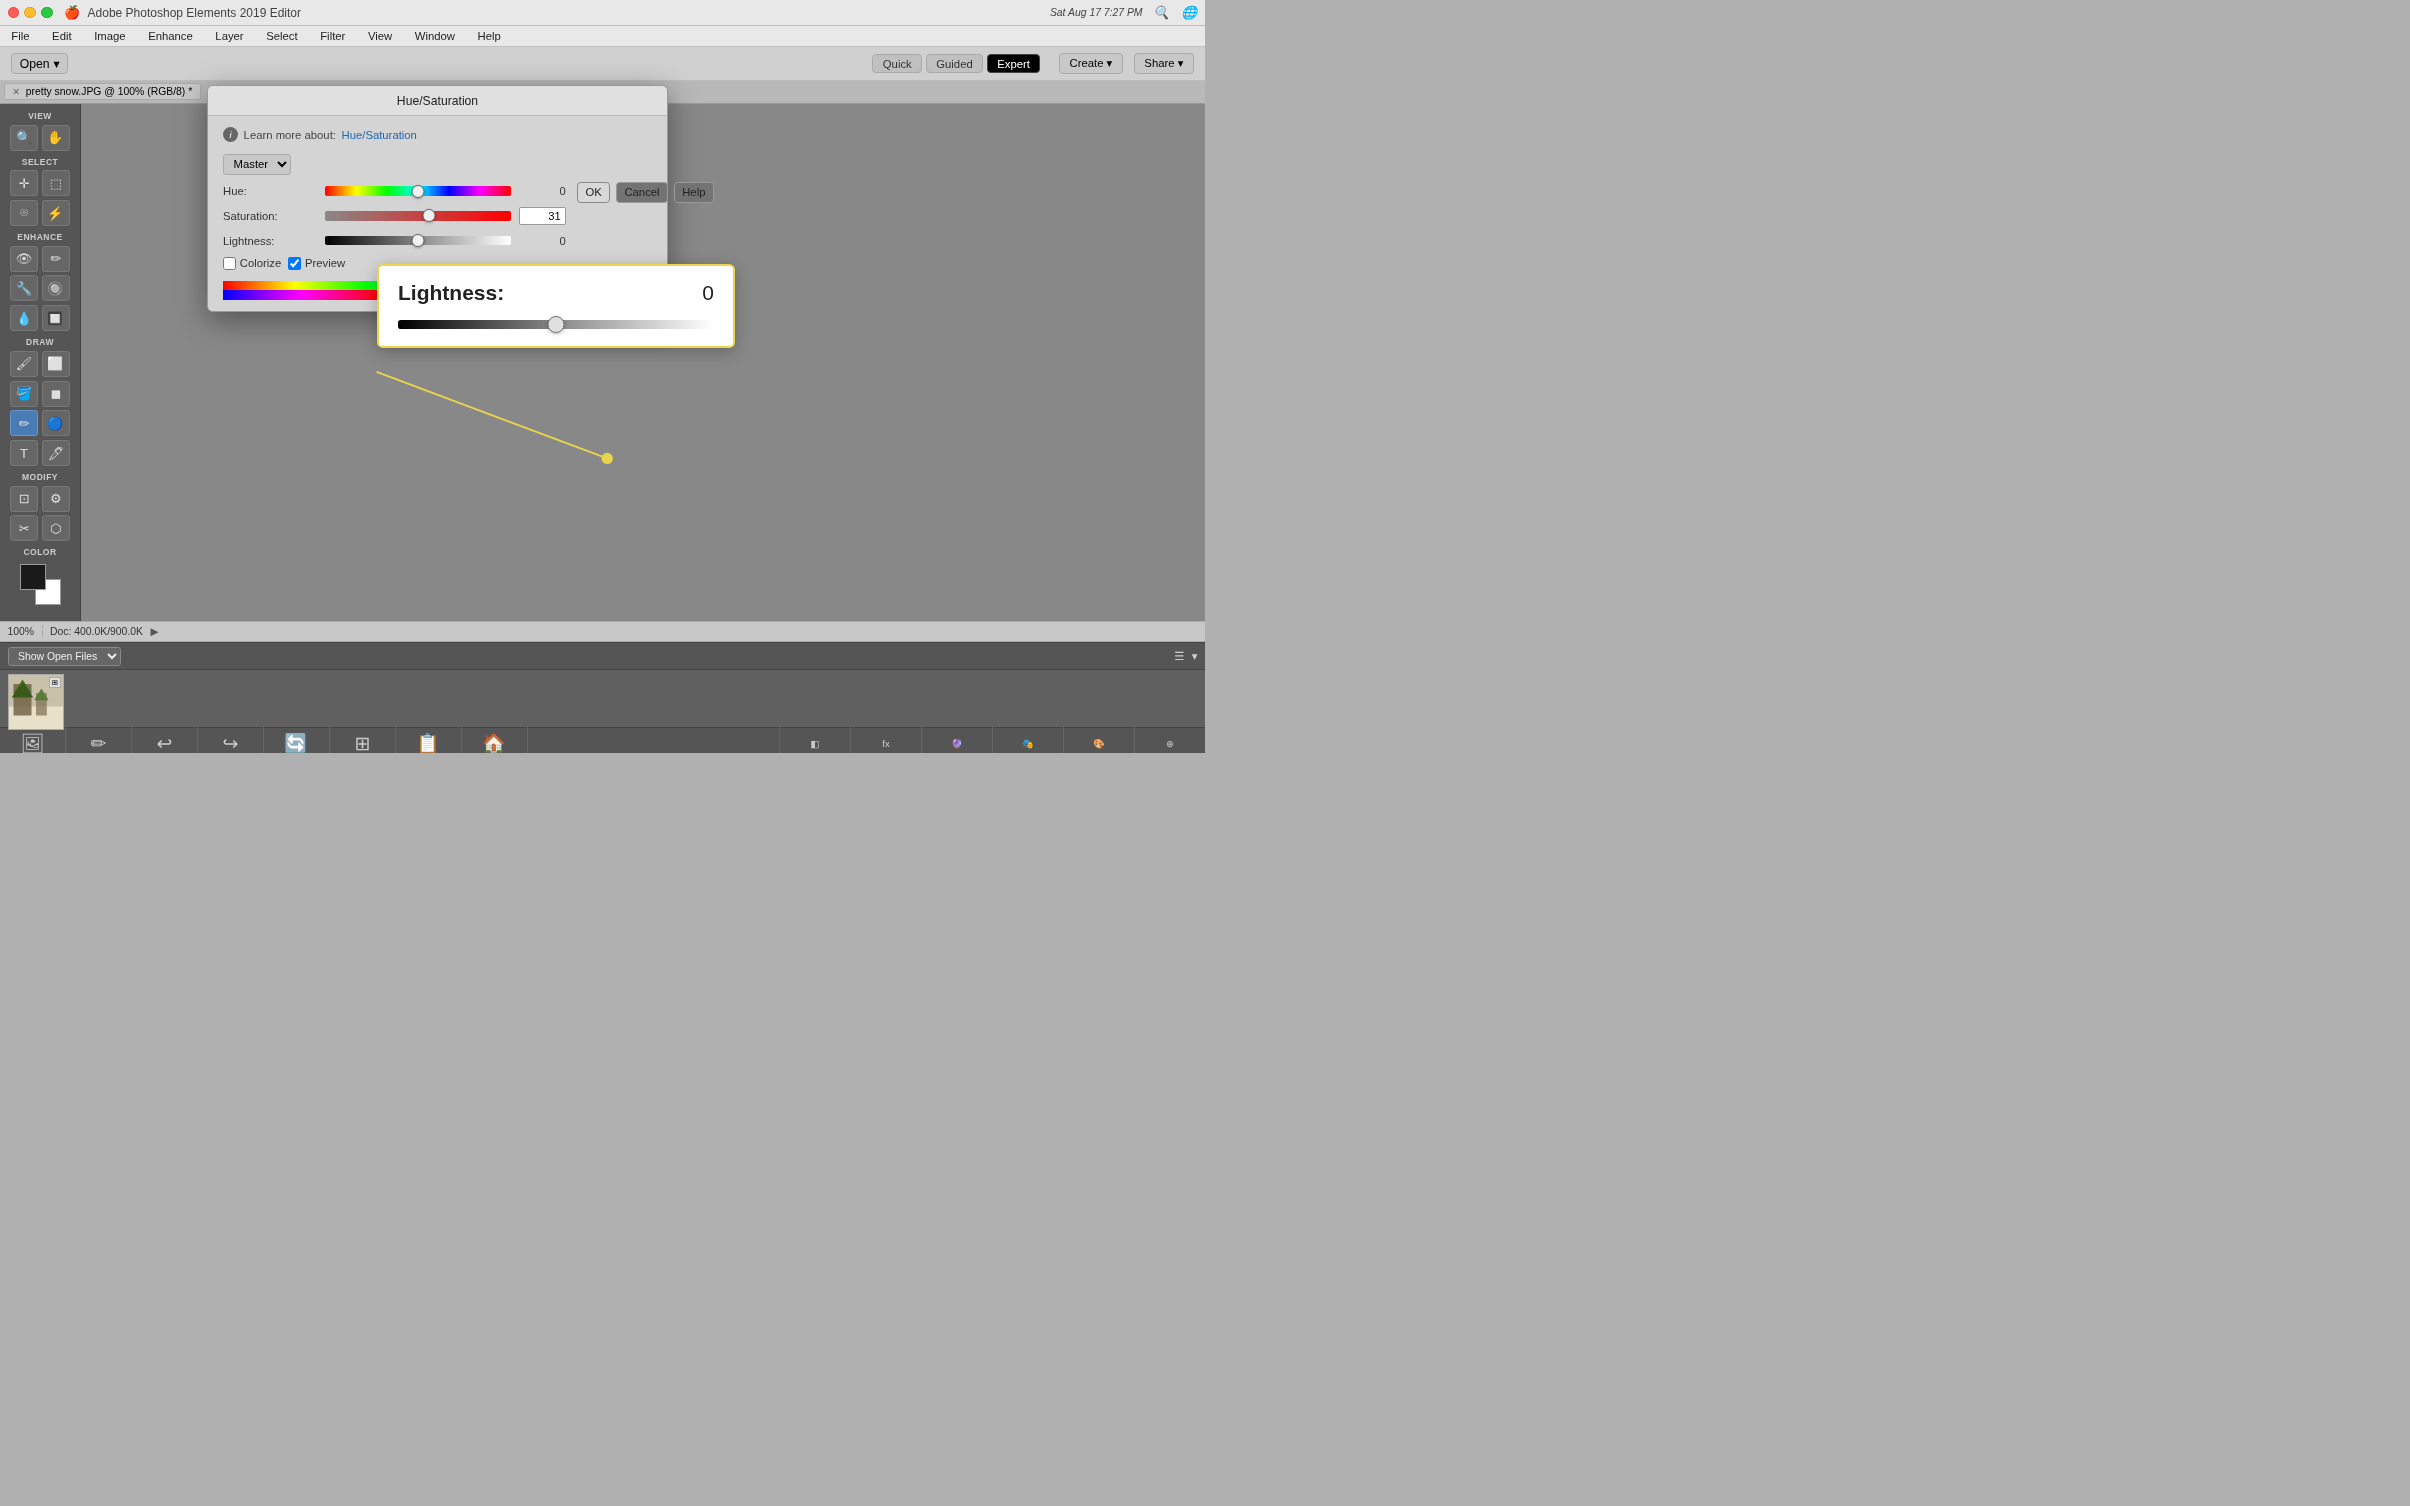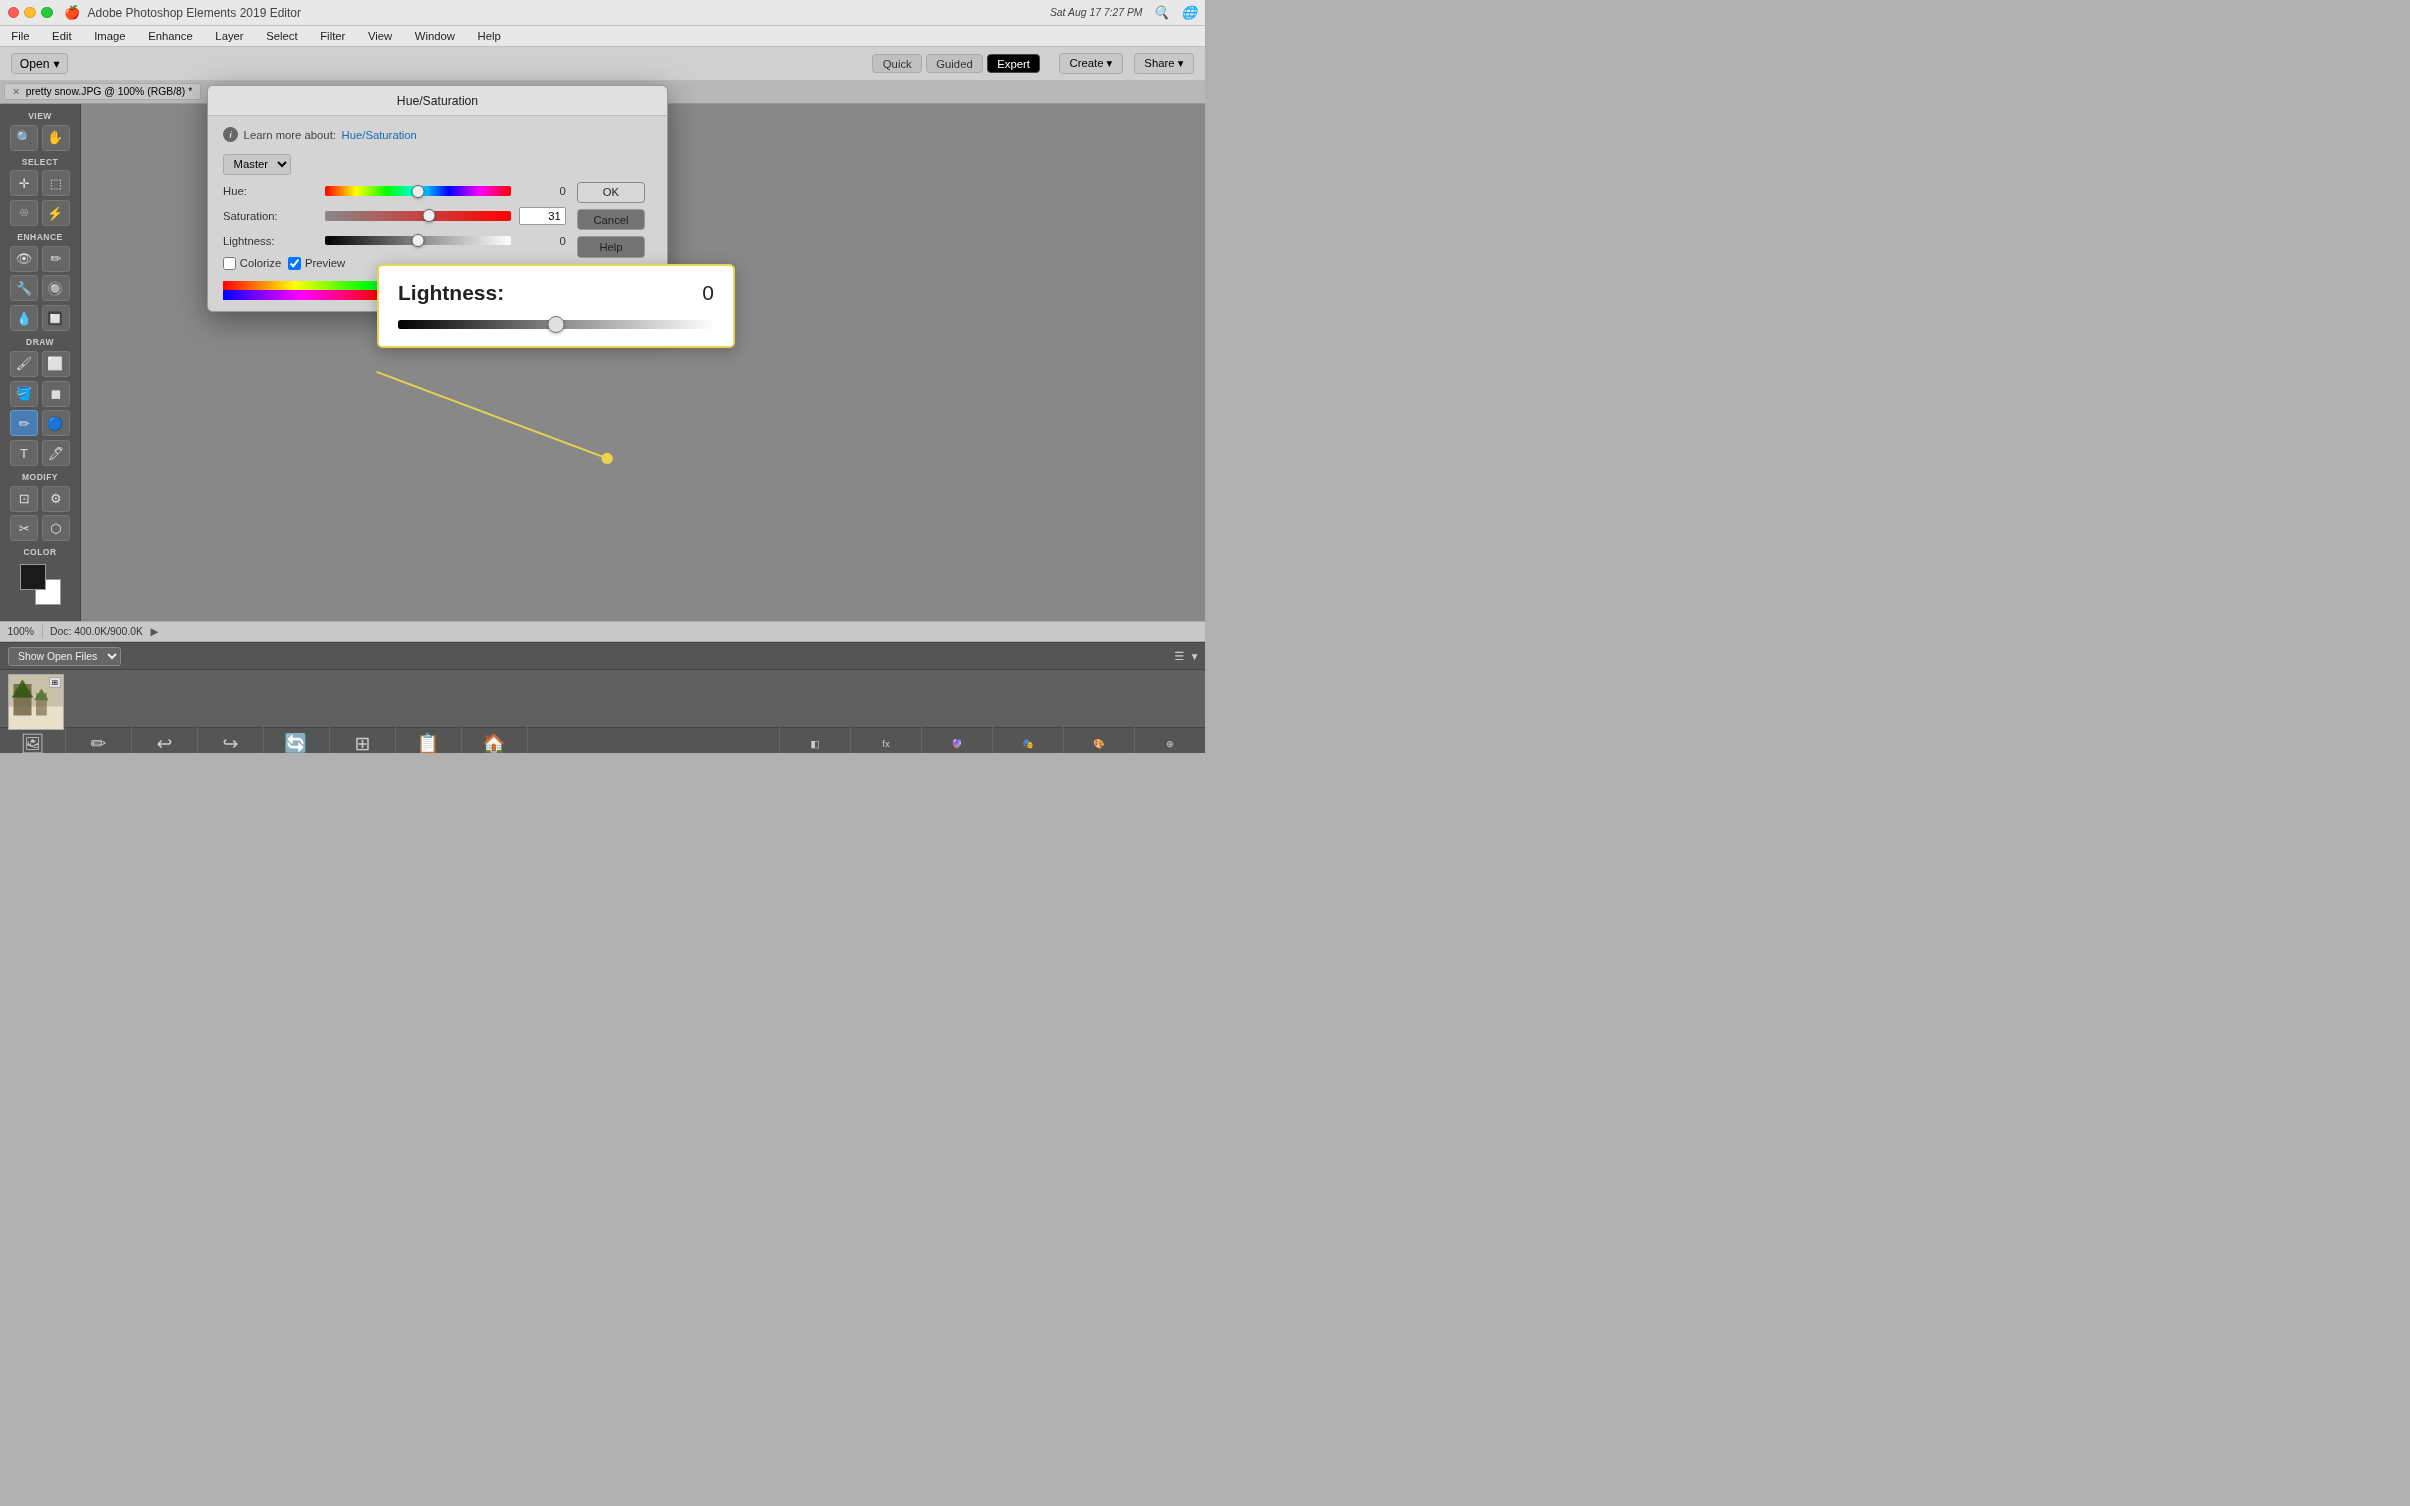--- a/index.html
+++ b/index.html
@@ -858,21 +858,21 @@
               <input type="checkbox" style="">
               <span>Colorize</span>
             </div>
             <div class="dialog-checkbox">
               <input type="checkbox" checked="" style="">
               <span>Preview</span>
             </div>
           </div>
         </div>
 
-        <div style="display:flex; flex-direction:column; gap:5.6px; width:75px; padding-top:28px;">
+        <div style="display:flex; flex-direction:row; gap:5.6px; width:75px; padding-top:28px;">
           <button class="dialog-btn primary">OK</button>
           <button class="dialog-btn">Cancel</button>
           <button class="dialog-btn">Help</button>
         </div>
       </div>
 
       <div class="color-bars">
         <div class="color-bar-top"></div>
         <div class="color-bar-bottom"></div>
       </div>

